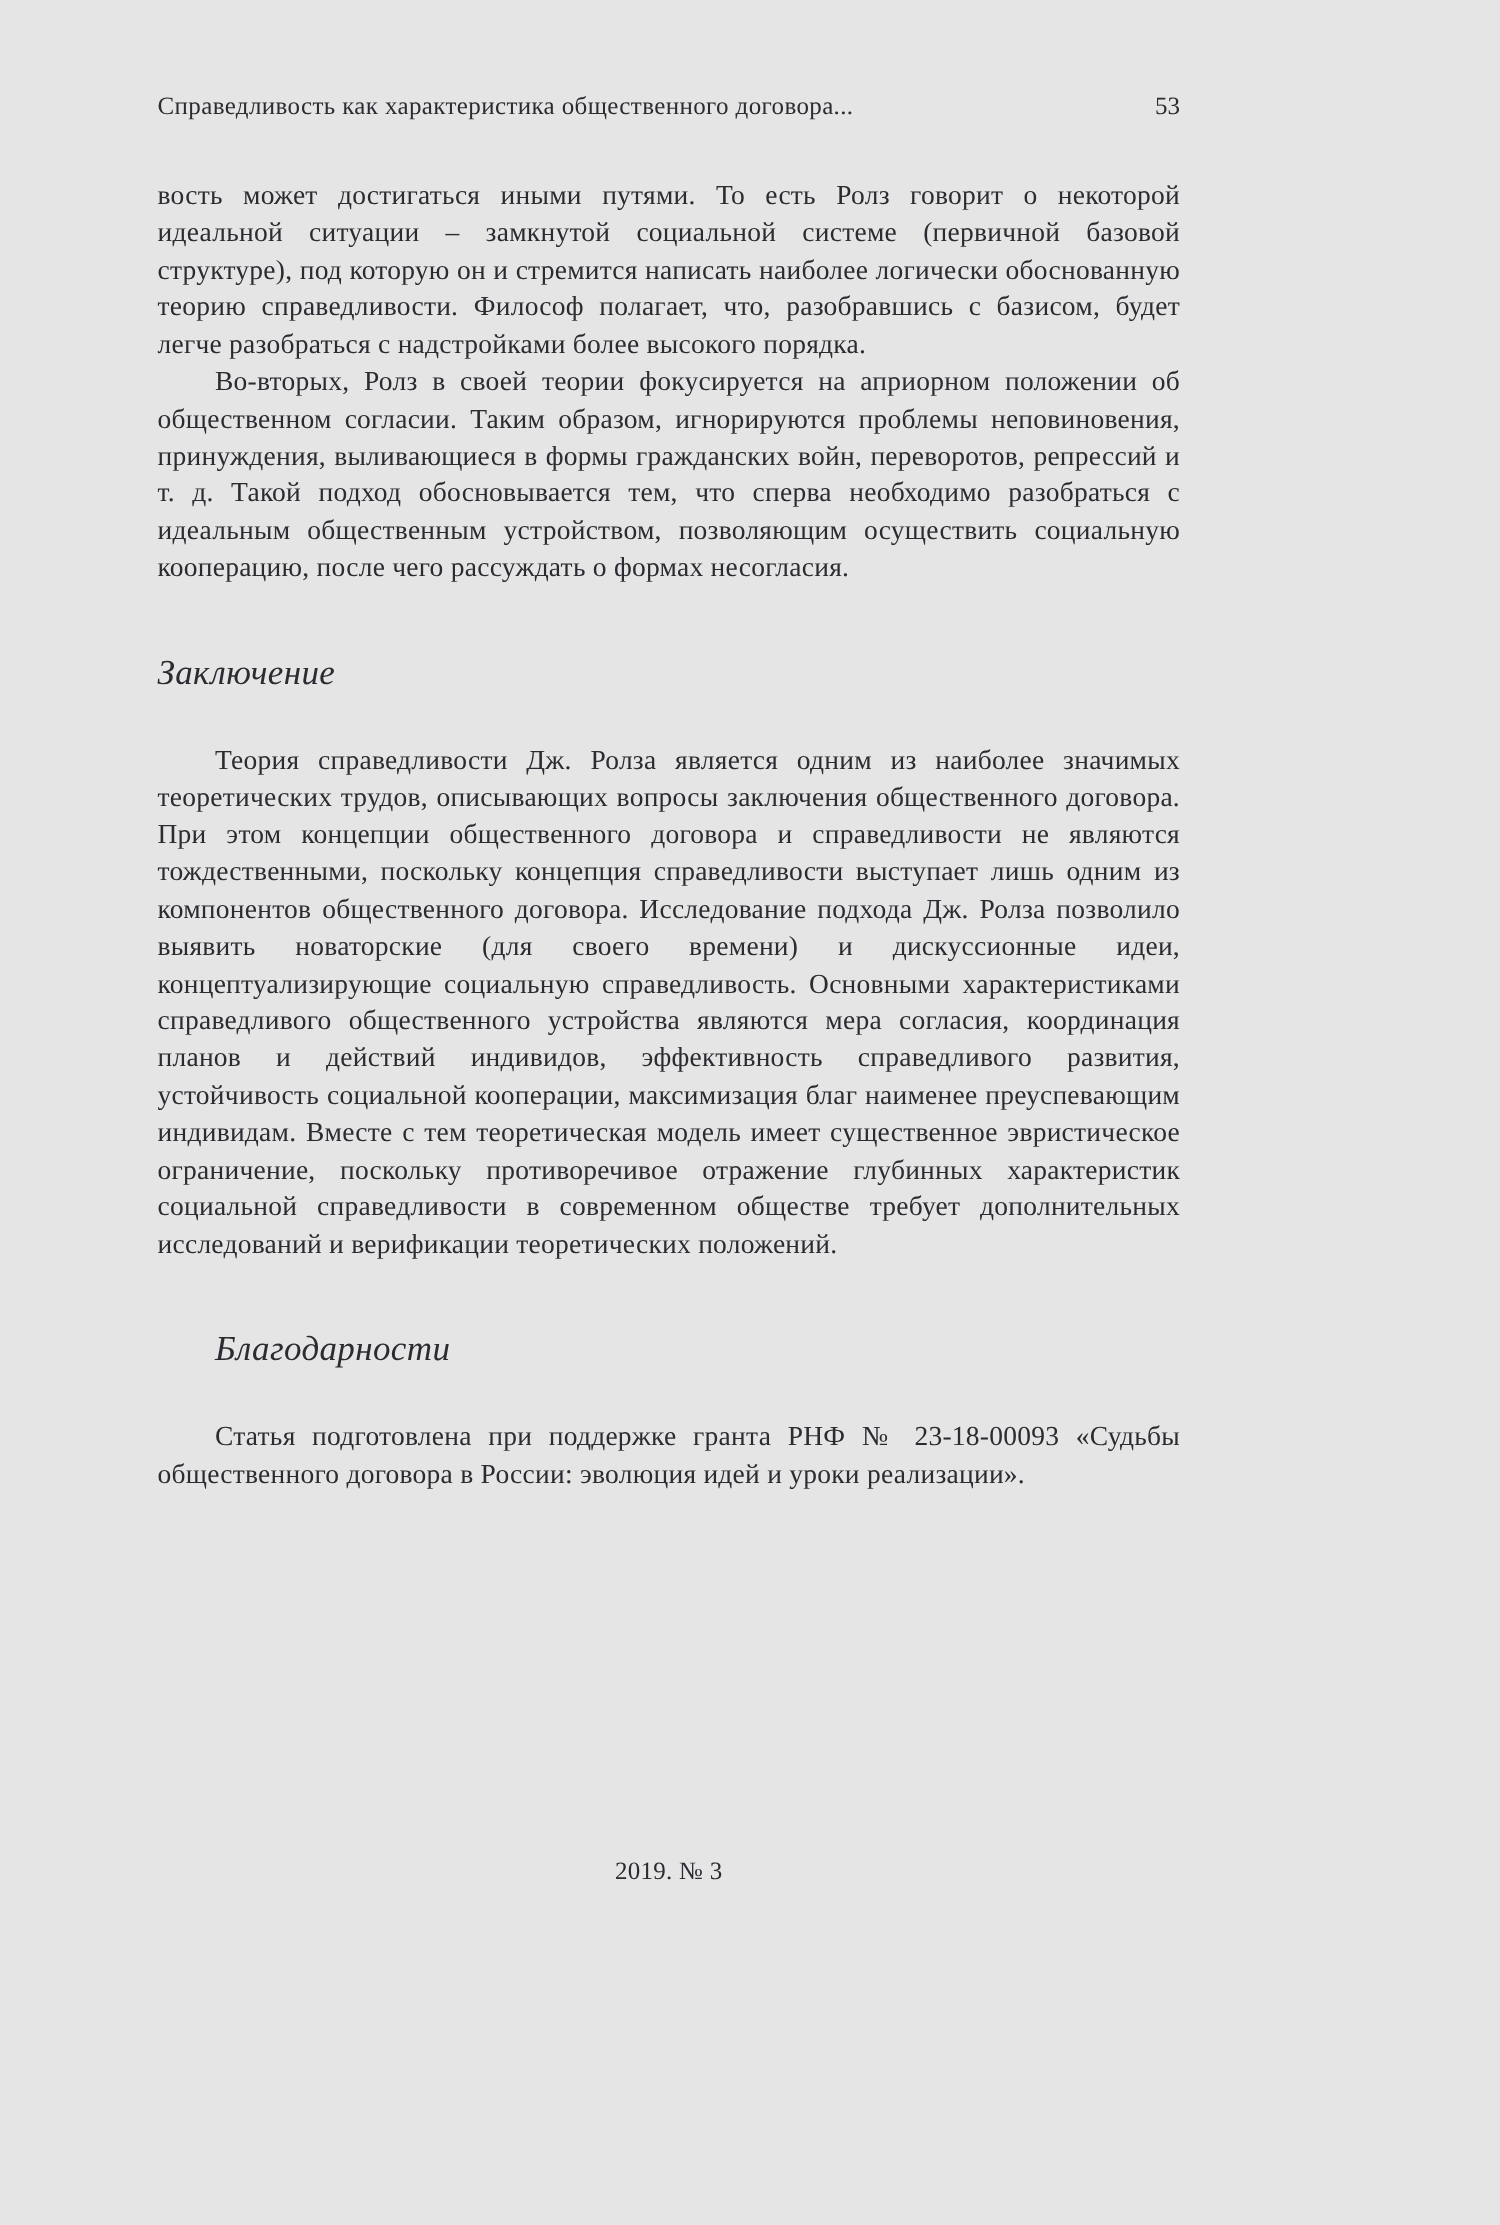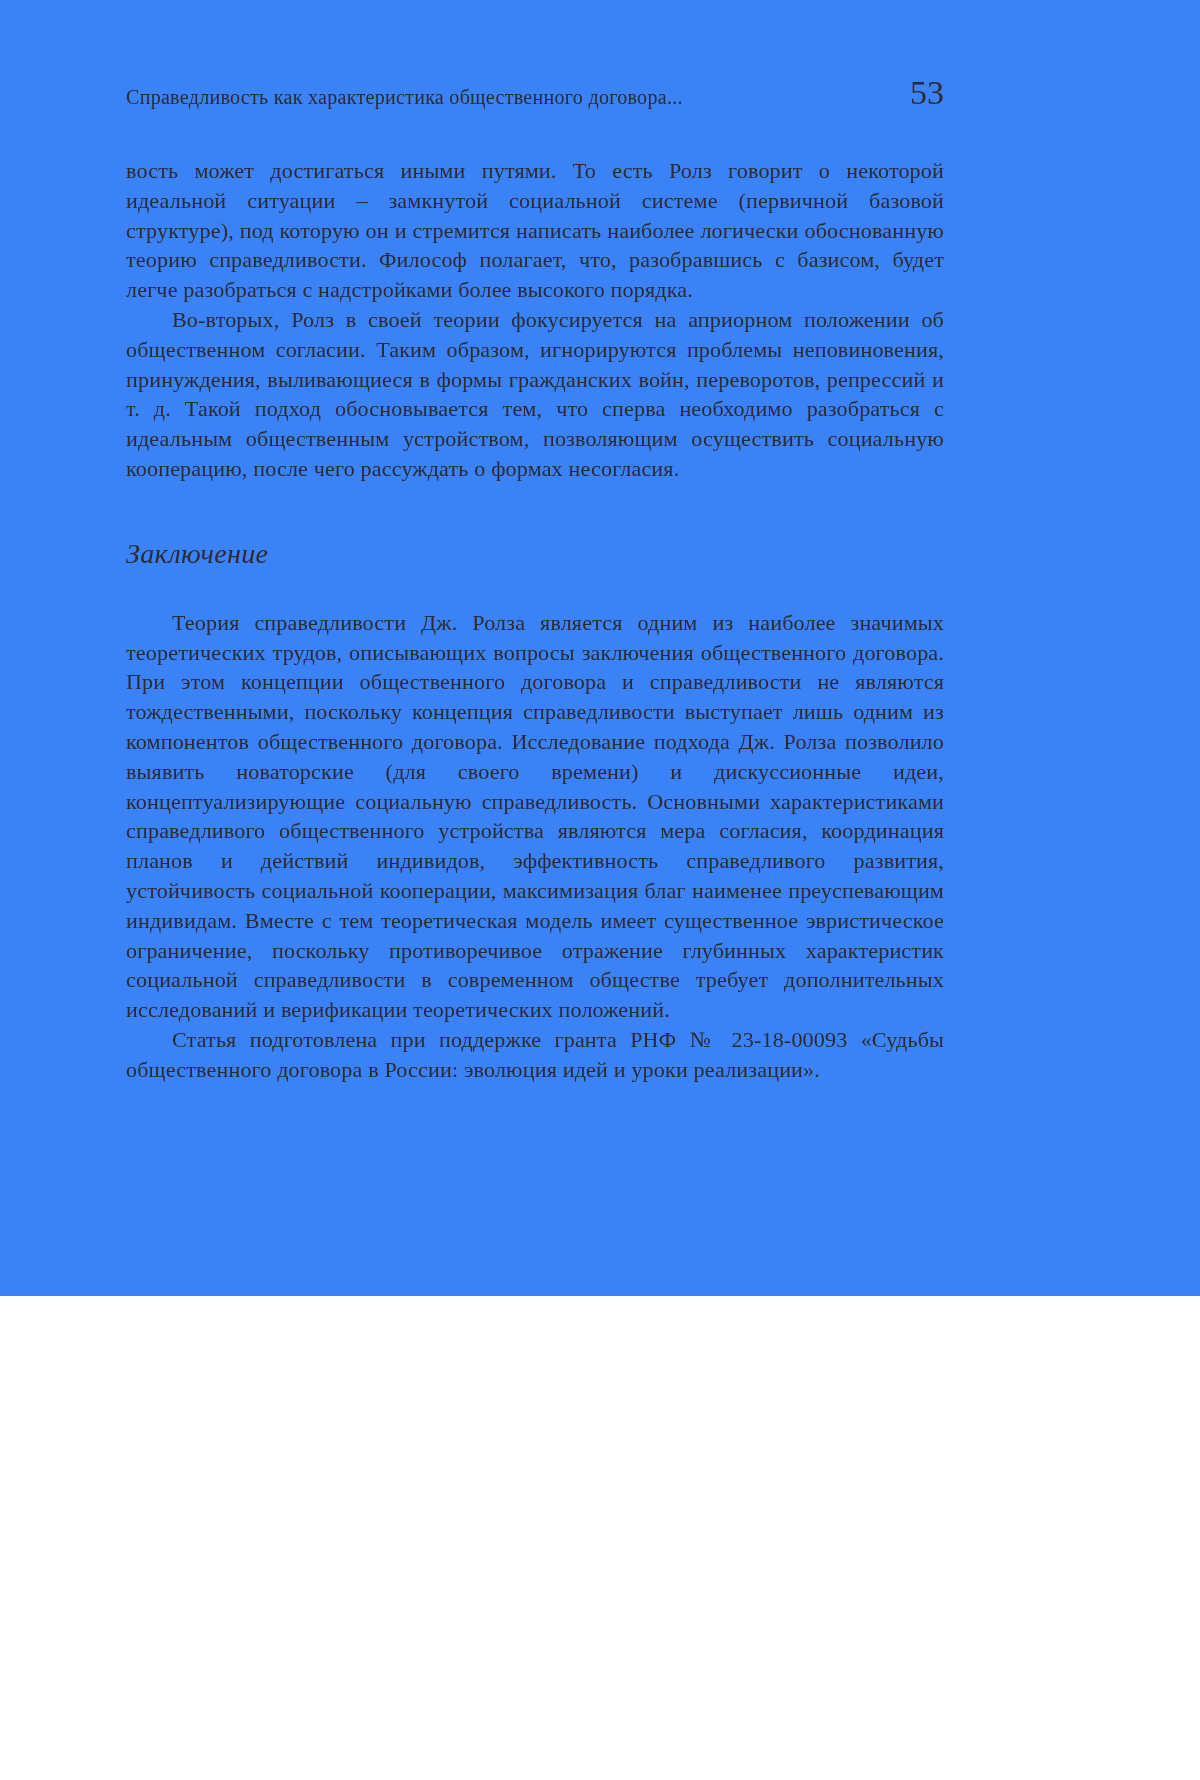--- a/index.html
+++ b/index.html
@@ -3,40 +3,40 @@
 <meta charset="utf-8">
 <style>
   html, body {
     margin: 0;
     padding: 0;
     background: #ffffff;
   }
   .page {
     position: relative;
     width: 1200px;
-    height: 1296px;
+    height: 1780px;
     box-sizing: border-box;
-    background: #3b82f6;
+    background: #e5e5e5;
     color: #2b2b31;
     font-family: "Liberation Serif", "DejaVu Serif", serif;
     padding: 74px 256px 0 126px;
     overflow: hidden;
   }
   .running-header {
     display: flex;
     justify-content: space-between;
     align-items: baseline;
     margin-bottom: 44px;
   }
   .running-title {
     font-size: 20px;
     letter-spacing: 0.3px;
   }
   .page-number {
-    font-size: 34px;
+    font-size: 20px;
   }
   .para {
     margin: 0;
     font-size: 22px;
     line-height: 29.8px;
     letter-spacing: 0.2px;
     text-align: justify;
     text-indent: 46px;
     hyphens: auto;
   }
@@ -79,20 +79,21 @@
   <main>
 
     <p class="para no-indent">вость может достигаться иными путями. То есть Ролз говорит о некоторой идеальной ситуации – замкнутой социальной системе (первичной базовой структуре), под которую он и стремится написать наиболее логически обоснованную теорию справедливости. Философ полагает, что, разобравшись с базисом, будет легче разобраться с надстройками более высокого порядка.</p>
 
     <p class="para"><span class="lead-italic">Во-вторых,</span><span> Ролз в своей теории фокусируется на априорном положении об общественном согласии. Таким образом, игнорируются проблемы неповиновения, принуждения, выливающиеся в формы гражданских войн, переворотов, репрессий и т. д. Такой подход обосновывается тем, что сперва необходимо разобраться с идеальным общественным устройством, позволяющим осуществить социальную кооперацию, после чего рассуждать о формах несогласия.</span></p>
 
     <h2 class="section-heading">Заключение</h2>
 
     <p class="para">Теория справедливости Дж. Ролза является одним из наиболее значимых теоретических трудов, описывающих вопросы заключения общественного договора. При этом концепции общественного договора и справедливости не являются тождественными, поскольку концепция справедливости выступает лишь одним из компонентов общественного договора. Исследование подхода Дж. Ролза позволило выявить новаторские (для своего времени) и дискуссионные идеи, концептуализирующие социальную справедливость. Основными характеристиками справедливого общественного устройства являются мера согласия, координация планов и действий индивидов, эффективность справедливого развития, устойчивость социальной кооперации, максимизация благ наименее преуспевающим индивидам. Вместе с тем теоретическая модель имеет существенное эвристическое ограничение, поскольку противоречивое отражение глубинных характеристик социальной справедливости в современном обществе требует дополнительных исследований и верификации теоретических положений.</p>
 
+    <h2 class="section-heading indented">Благодарности</h2>
 
     <p class="para">Статья подготовлена при поддержке гранта РНФ № 23-18-00093 «Судьбы общественного договора в России: эволюция идей и уроки реализации».</p>
 
   </main>
 
   <footer class="page-footer">
     <div>2019. № 3</div>
   </footer>
 
 </div>

